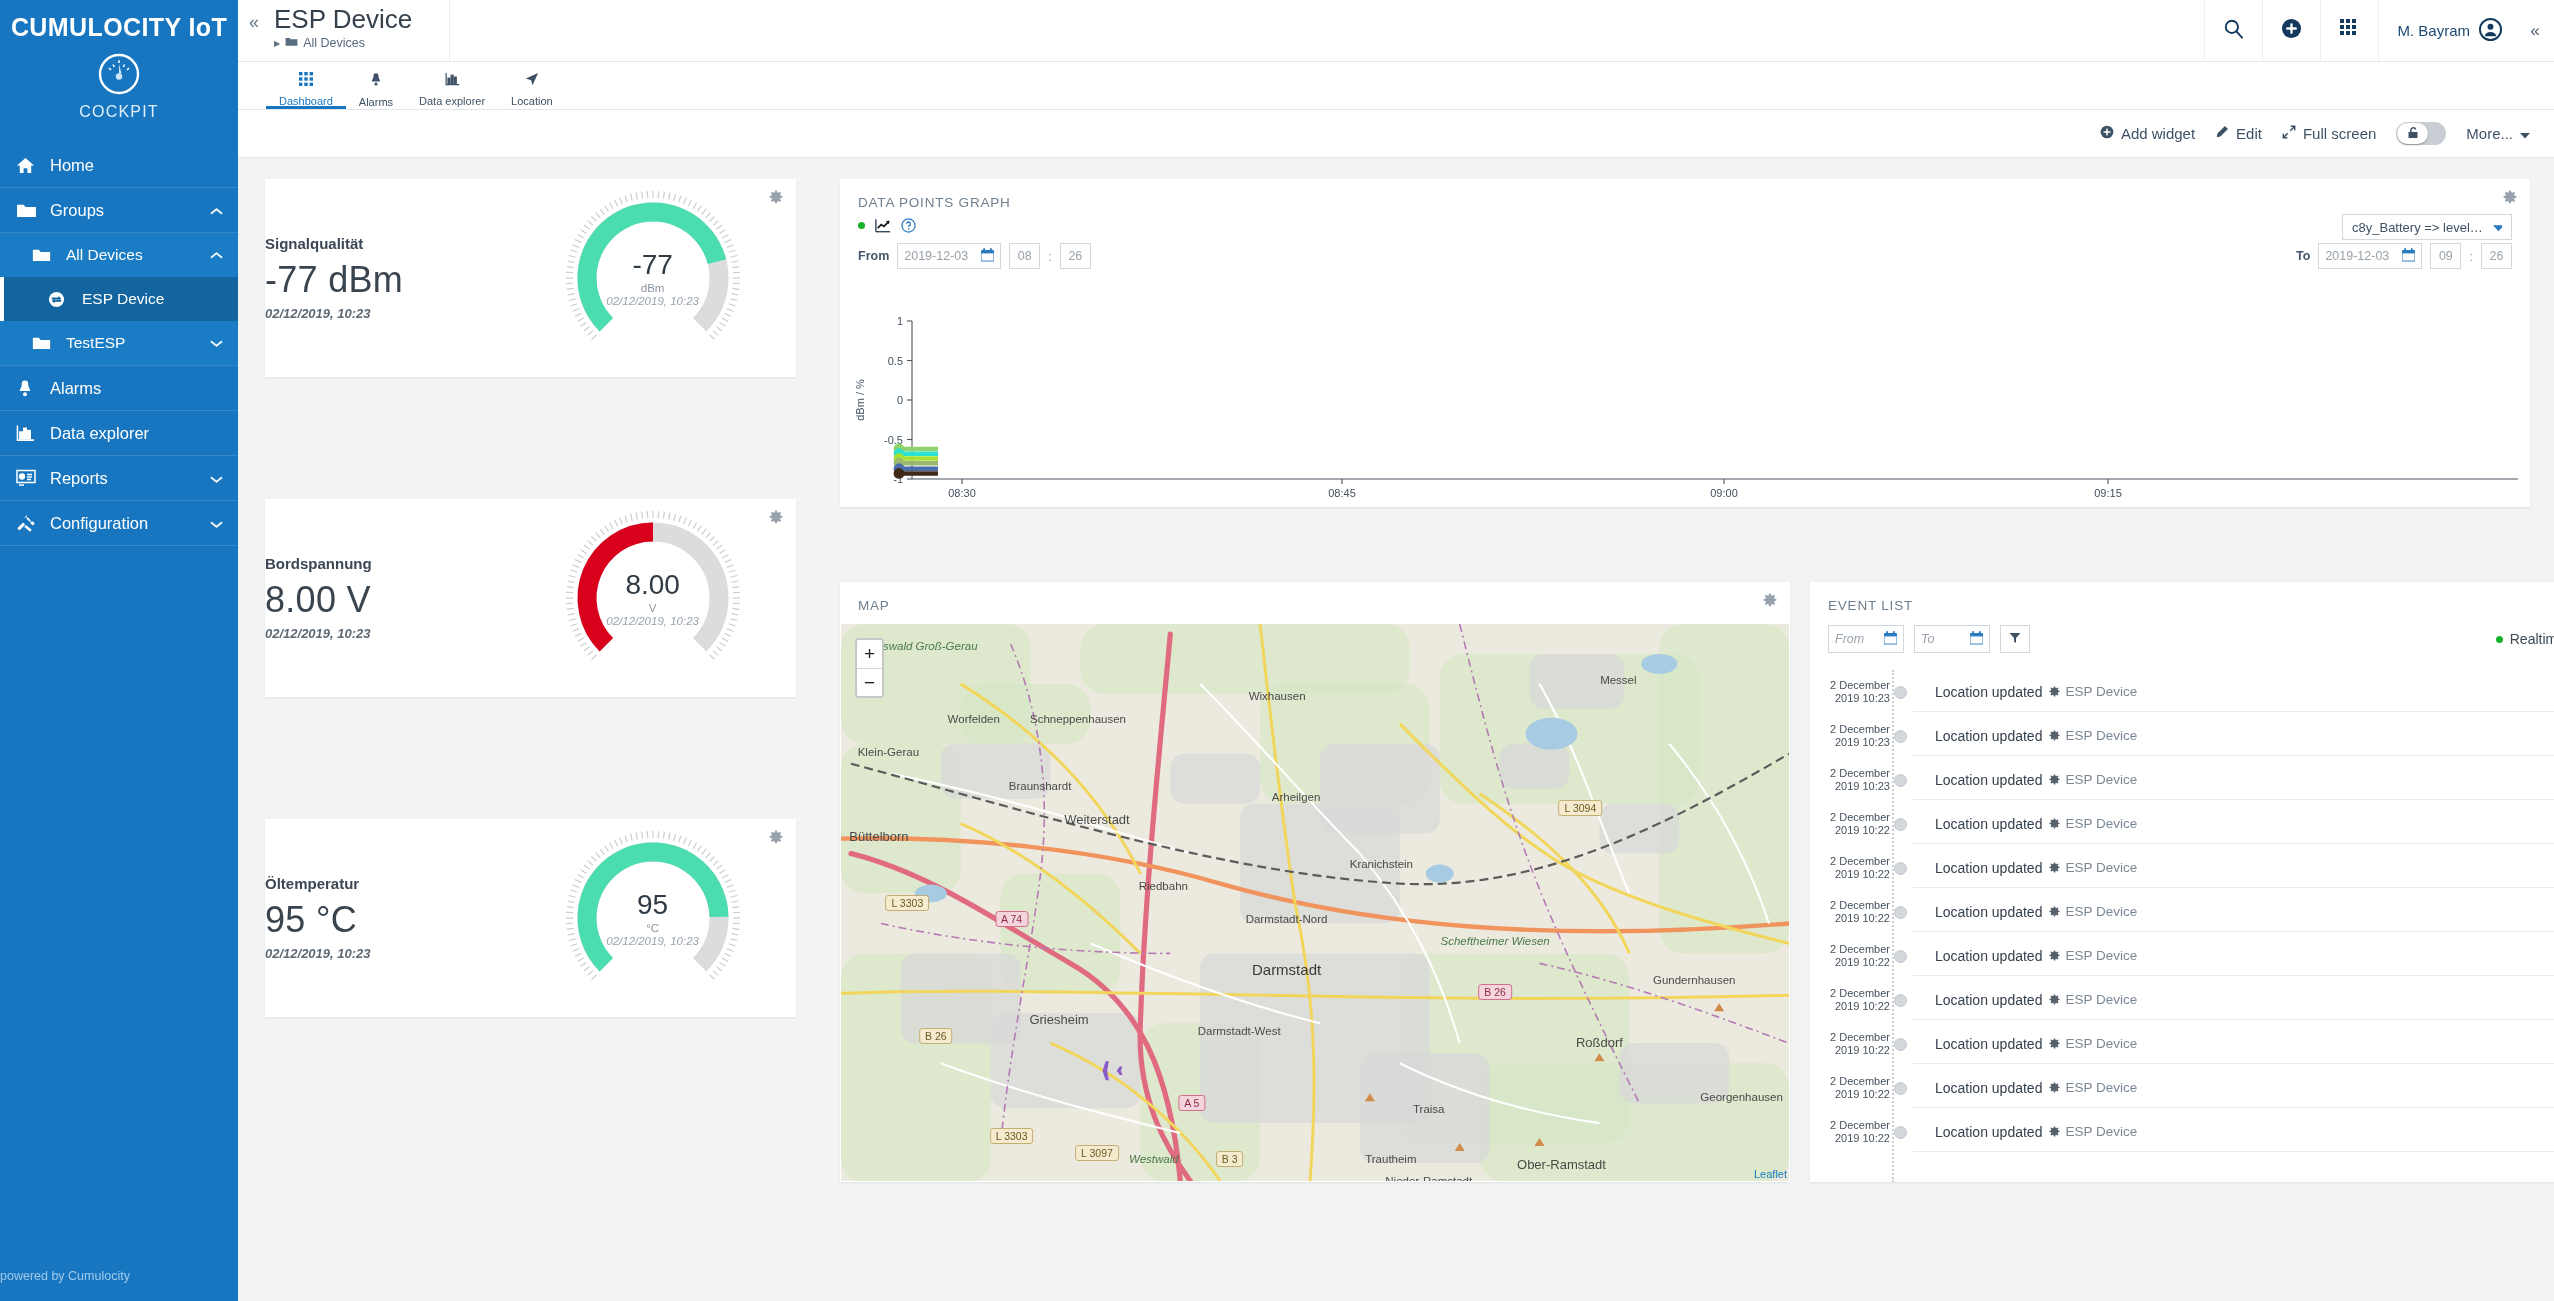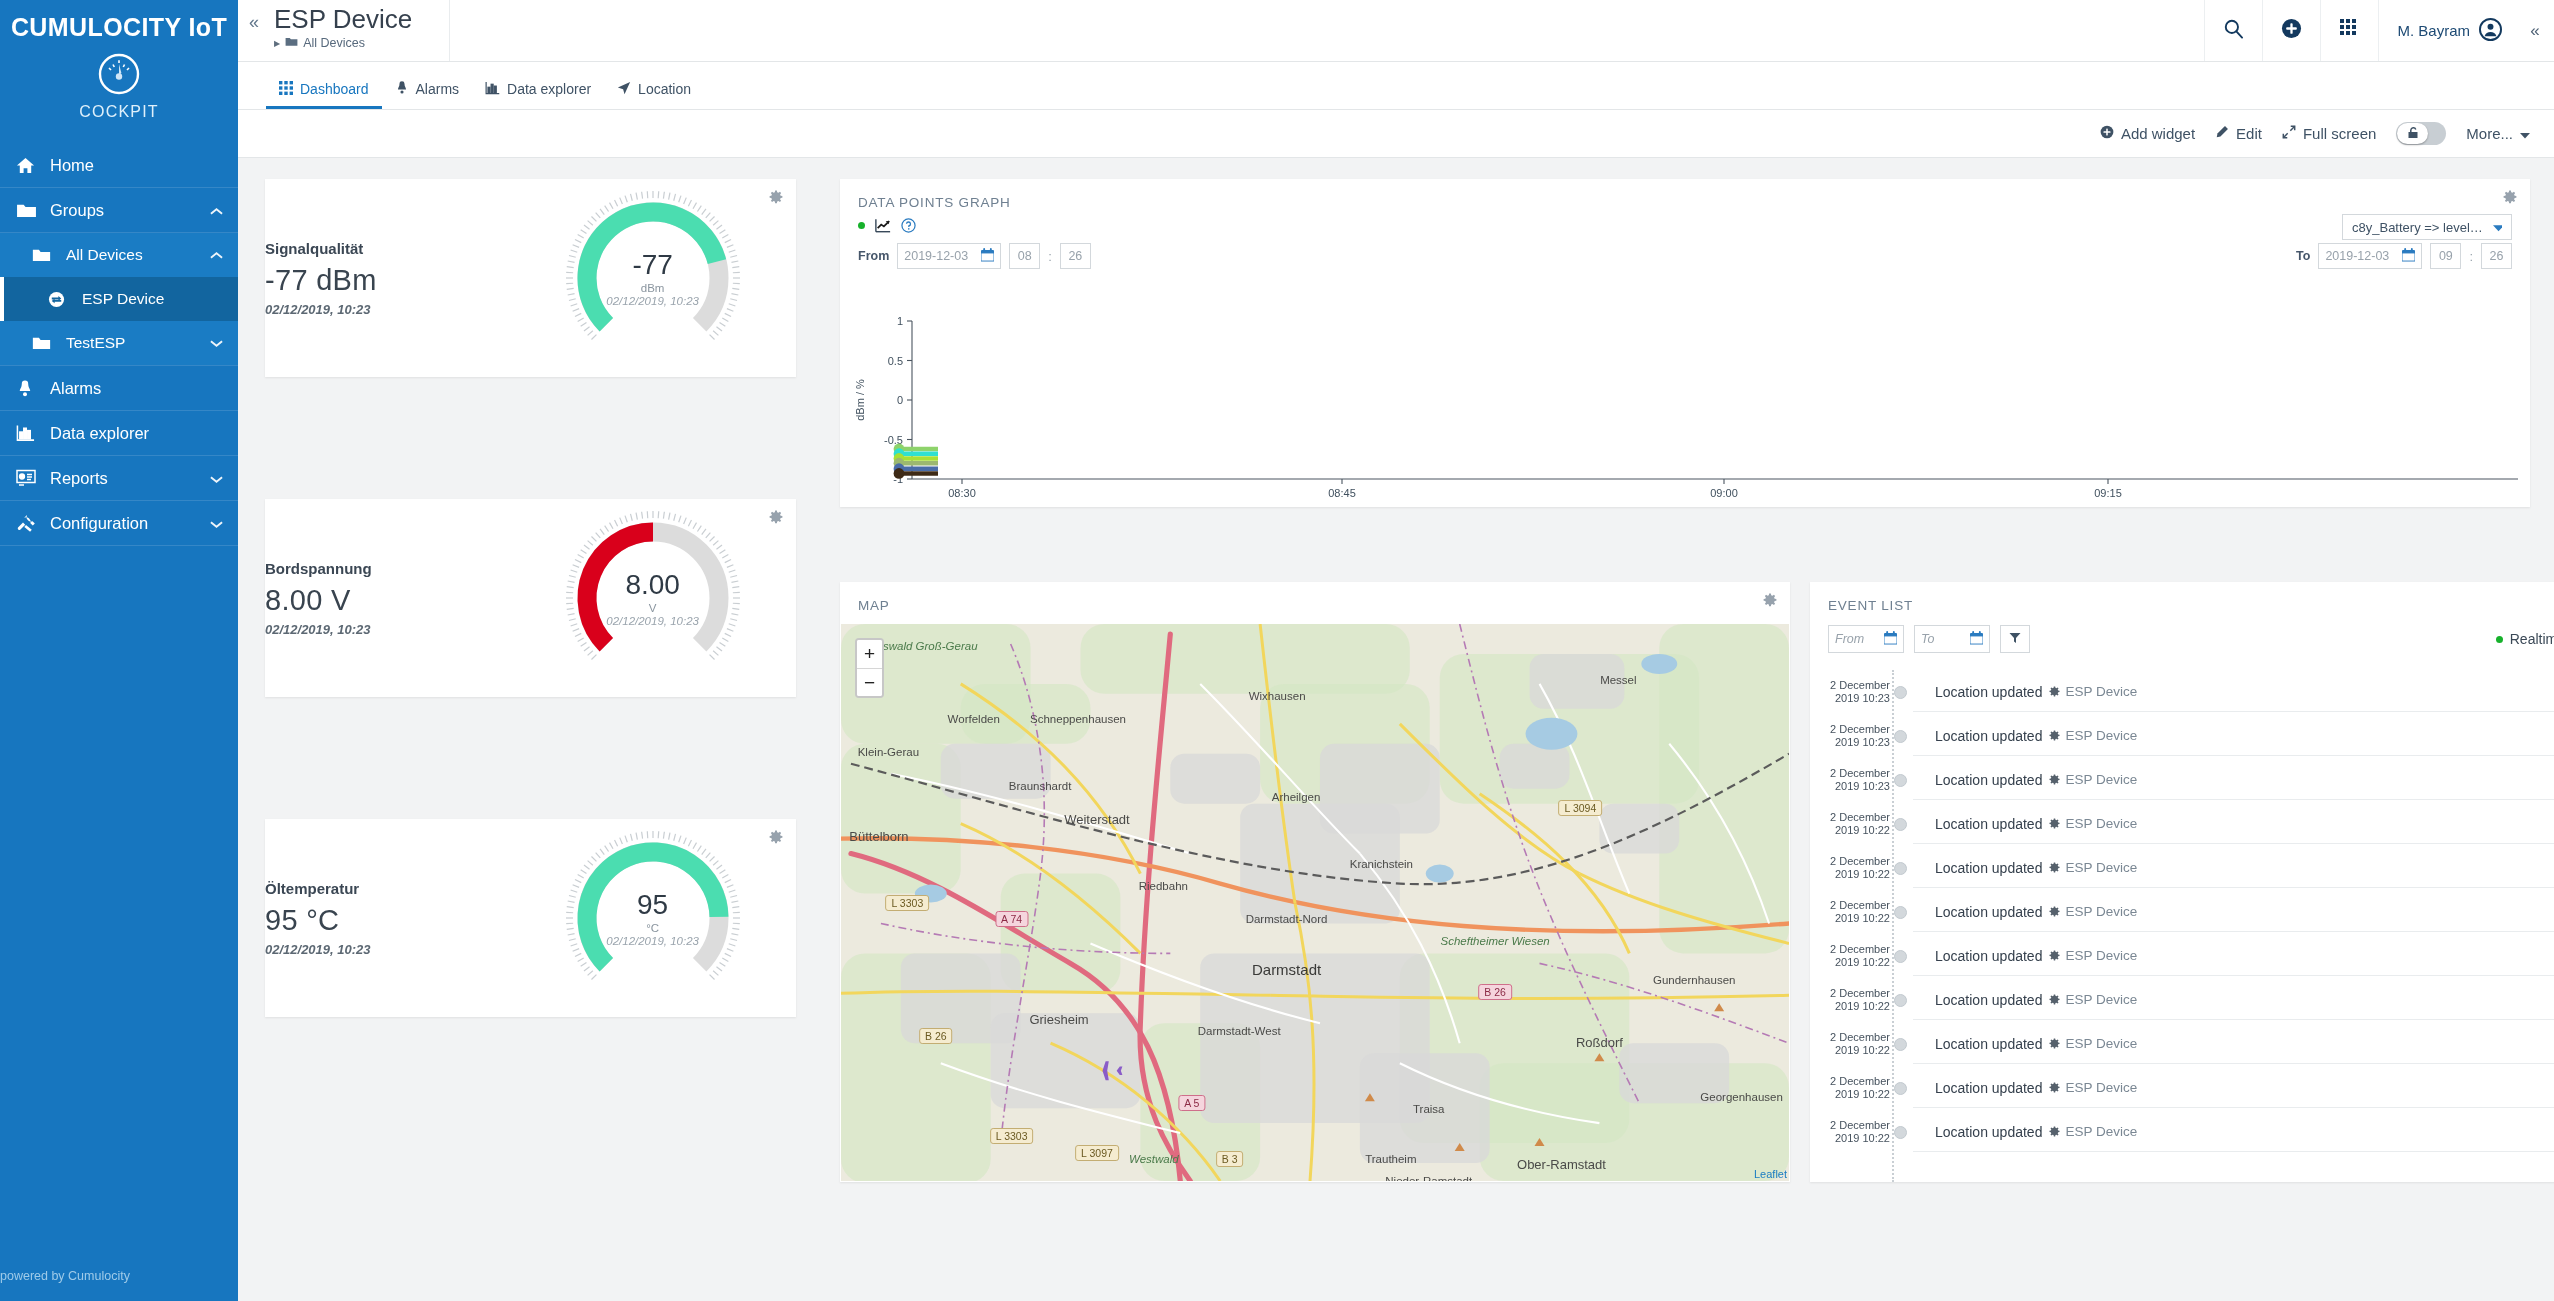--- a/index.html
+++ b/index.html
@@ -70,22 +70,23 @@
   }
 
   
   #tabbar {
     position: absolute; left: 238px; top: 62px; width: 2316px; height: 48px;
     background: #fff; border-bottom: 1px solid #e3e6e8;
     display: flex; align-items: flex-end; padding-left: 28px;
   }
   .tab {
     display: flex; align-items: center; gap: 7px; height: 37px;
-    padding: 0 13px; font-size: 14px; color: #3f5265; cursor: pointer;
+    padding: 0 13px; font-size: 11px; color: #3f5265; cursor: pointer;
     border-bottom: 3px solid transparent;
+    flex-direction: column;
   }
   .tab.active { color: #1776bf; border-bottom-color: #1776bf; }
 
   
   #actionbar {
     position: absolute; left: 238px; top: 110px; width: 2316px; height: 48px;
     background: #fff; border-bottom: 1px solid #e3e6e8;
     display: flex; align-items: center; justify-content: flex-end; padding-right: 24px; gap: 20px;
   }
   .act {
@@ -111,21 +112,21 @@
   }
   .widget-hdr {
     font-size: 13.5px; letter-spacing: .8px; color: #6f8091;
     padding: 16px 18px 4px 18px; text-transform: uppercase;
   }
 
   
   .gauge-w { display: flex; align-items: center; }
   .gauge-left { width: 46%; }
   .gauge-name { font-size: 15px; font-weight: bold; color: #3b4754; }
-  .gauge-value { font-size: 29px; color: #39444f; font-weight: 300; margin-top: 7px; letter-spacing: .3px; }
+  .gauge-value { font-size: 36px; color: #39444f; font-weight: 300; margin-top: 7px; letter-spacing: .3px; }
   .gauge-time { font-size: 13px; font-style: italic; color: #5c6873; margin-top: 5px; font-weight: 600; }
   .gauge-right { flex: 1; display: flex; justify-content: center; align-items: center; }
   .gauge-svg-wrap { position: relative; width: 190px; height: 190px; }
   .gauge-center {
     position: absolute; inset: 0; display: flex; flex-direction: column;
     align-items: center; justify-content: center; pointer-events: none;
   }
   .gauge-c-val { font-size: 28px; color: #2f3a45; font-weight: 400; line-height: 30px; }
   .gauge-c-unit { font-size: 11.5px; color: #8a959f; margin-top: 2px; }
   .gauge-c-time { font-size: 11.5px; color: #9aa4ad; font-style: italic; margin-top: 1px; }

